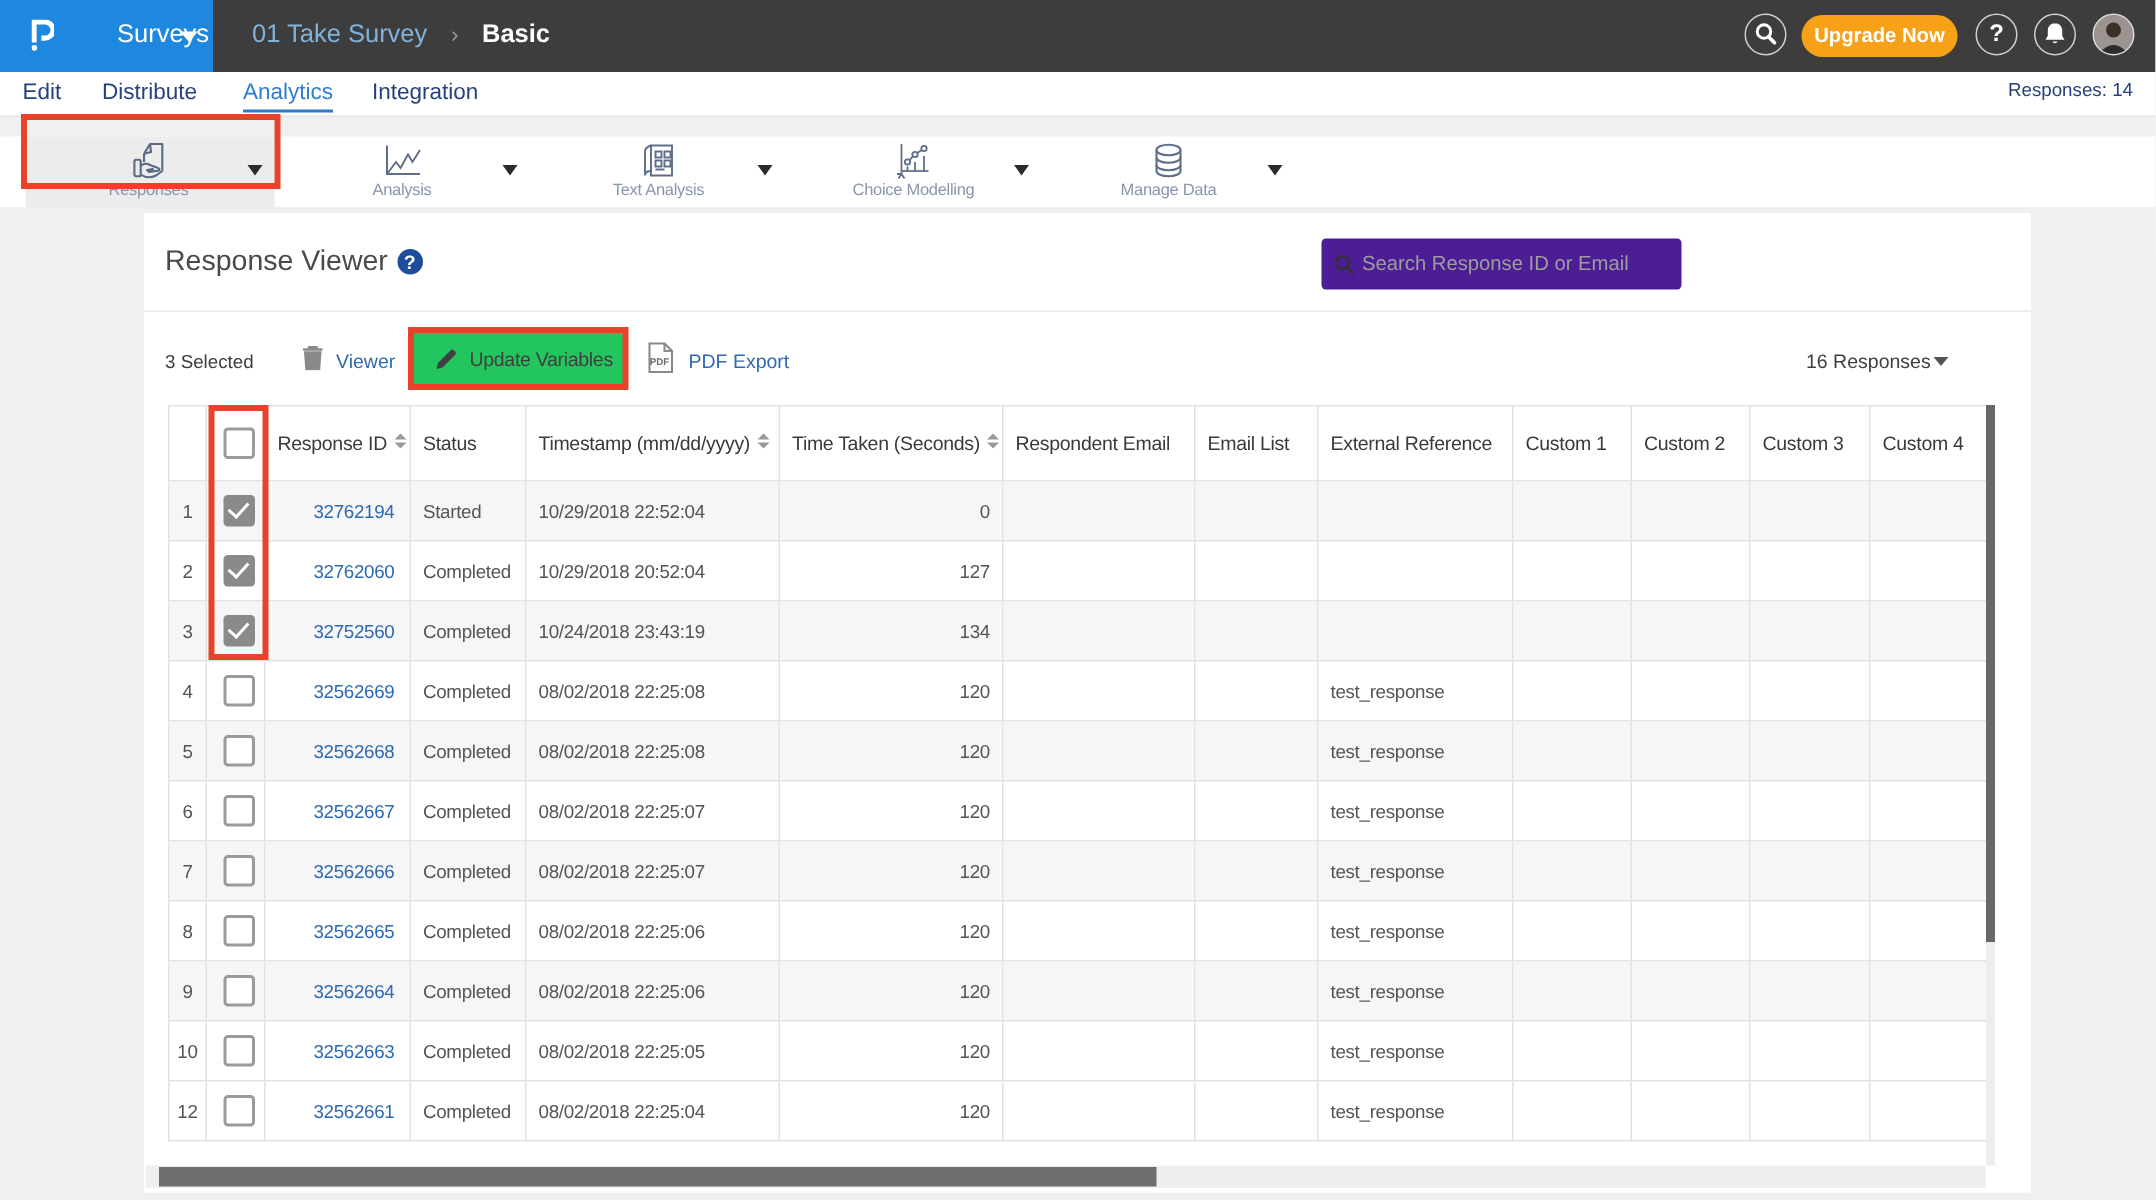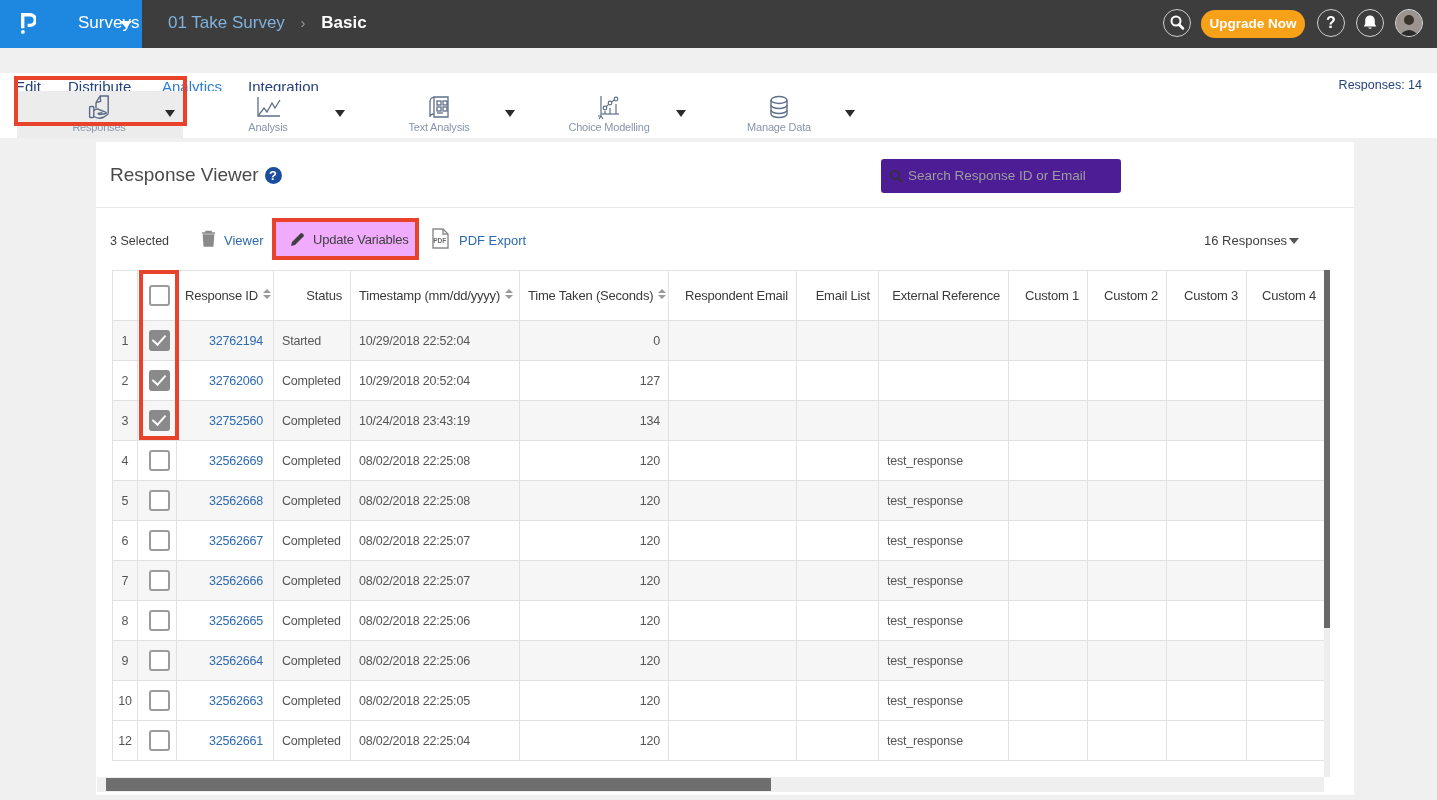--- a/index.html
+++ b/index.html
@@ -15,21 +15,21 @@
   border-left:6px solid transparent; border-right:6px solid transparent; border-top:7px solid #fff; }
 #crumb { position:absolute; left:168px; top:13px; font-size:17px; color:#7fb2dc; }
 #crumb .sep { color:#9a9a9a; margin:0 11px; font-size:15px; }
 #crumb .b { color:#fff; font-weight:bold; }
 .circ { position:absolute; top:9px; width:28px; height:28px; border:1px solid #cfcfcf; border-radius:50%; }
 #upg { position:absolute; left:1201px; top:10px; width:104px; height:28px; background:#f7a119;
   border-radius:14px; color:#fff; font-size:13.5px; font-weight:bold; text-align:center; line-height:28px; }
 
 
 #navrow { position:absolute; left:0; top:48px; width:1437px; height:30px; background:#fff;
-  border-bottom:1px solid #e3e3e3; font-size:15px;margin-top:25px; }
+  border-bottom:1px solid #e3e3e3; font-size:15px; }
 #navrow span { position:absolute; top:5px; color:#26427c; }
 #navrow .act { color:#2d7dd2; border-bottom:2px solid #2d7dd2; padding-bottom:3px; }
 #resp14 { position:absolute; top:6px; right:15px; color:#2d6ab0; font-size:12.5px; }
 
 
 #toolbar { position:absolute; left:0; top:79px; width:1437px; height:47px; background:#fff;margin-top:12px; }
 .titem { position:absolute; top:0; height:47px; text-align:center; }
 .titem .lbl { position:absolute; width:200px; left:-100px; margin-left:50%; bottom:5px;
   font-size:11px; letter-spacing:-0.2px; color:#8995ad; }
 .titem svg { margin-top:3px; }
@@ -50,29 +50,29 @@
 #allresp { position:absolute; left:1030px; top:17px; width:206px; height:34px; background:#efefef; border-radius:3px; }
 #allresp .t { position:absolute; left:0; width:200px; text-align:center; top:9px; font-size:13.5px; font-weight:bold; color:#3f3f3f; }
 #allresp .car, .dcar { position:absolute; width:0; height:0;
   border-left:5px solid transparent; border-right:5px solid transparent; border-top:6px solid #555; }
 #allresp .car { right:12px; top:15px; }
 #hdiv { position:absolute; left:0; top:65px; width:1258px; height:1px; background:#e8e8e8; }
 
 
 #selcount { position:absolute; left:14px; top:92px; font-size:12.5px; font-weight:normal; color:#3c3c3c; }
 .blu { color:#2d6ab0; font-size:13px; position:absolute; top:91px; }
-#uvchip { position:absolute; left:179px; top:79px; width:141px; height:38px; background:#f0abfc; }
+#uvchip { position:absolute; left:179px; top:79px; width:141px; height:38px; background:#22c55e; }
 #uvchip .t { position:absolute; left:38px; top:11px; font-size:13px; letter-spacing:-0.2px; color:#3f3f3f; }
 #resp16 { position:absolute; left:1108px; top:91px; font-size:13px; color:#3f3f3f; }
 
 
 #tbl { position:absolute; left:16px; top:128px; width:1213px; border-collapse:collapse; table-layout:fixed; font-size:12.5px; letter-spacing:-0.2px; }
 #tbl th, #tbl td { border:1px solid #e2e2e2; padding:0 8px; height:40px; overflow:hidden;
   white-space:nowrap; font-weight:normal; text-align:left; color:#555; }
-#tbl th { height:50px; color:#3a3a3a; background:#fff; font-size:13px;text-align:right; }
+#tbl th { height:50px; color:#3a3a3a; background:#fff; font-size:13px; }
 #tbl tr.odd td { background:#f6f6f7; }
 #tbl td.num { text-align:center; color:#555; font-size:12.5px; padding:0 2px; }
 #tbl td.id { text-align:right; color:#2d6ab0; padding-right:10px; }
 #tbl td.rt { text-align:right; }
 #tbl td.cb, #tbl th.cb { text-align:center; padding:0 0 0 5px; }
 .sort { display:inline-block; margin-left:5px; vertical-align:1px; }
 .sort i { display:block; width:0; height:0; border-left:4px solid transparent; border-right:4px solid transparent; }
 .sort .u { border-bottom:4px solid #999; margin-bottom:2px; }
 .sort .d { border-top:4px solid #999; }
 .ckb { display:inline-block; width:21px; height:21px; border:2px solid #9b9b9b; border-radius:3px;

